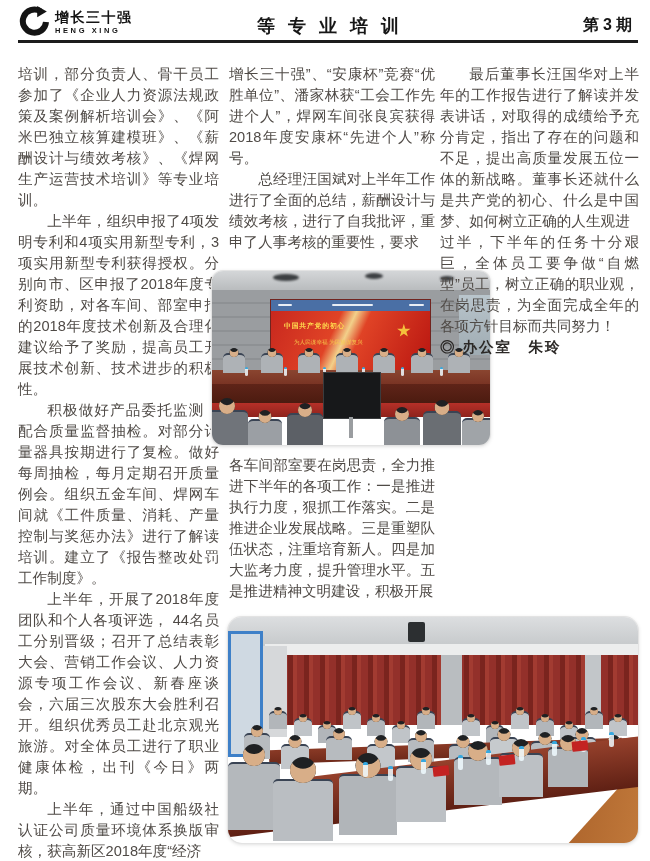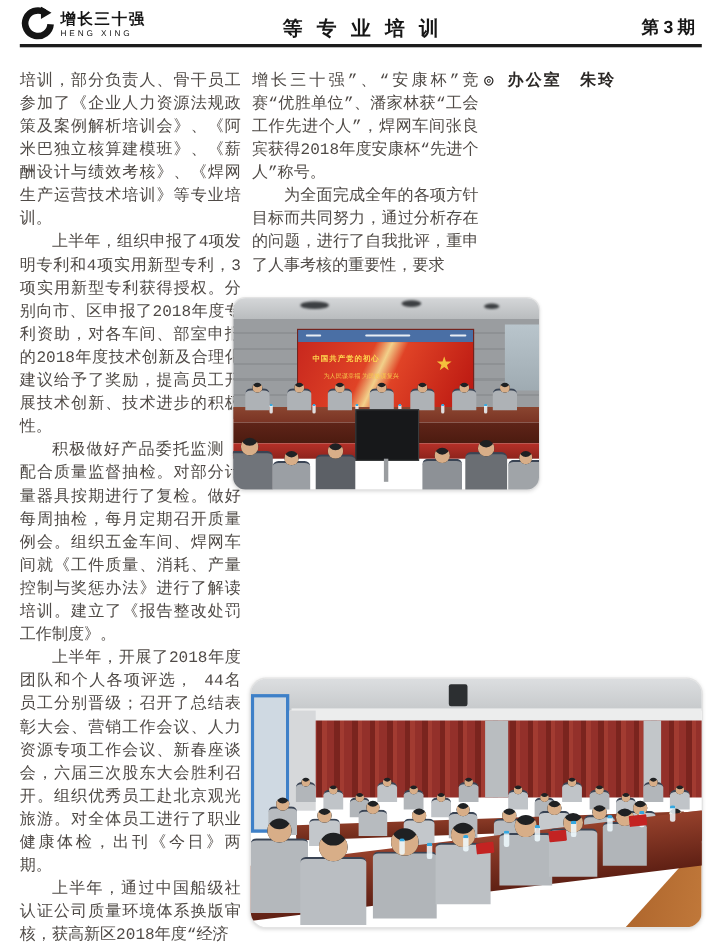--- a/index.html
+++ b/index.html
@@ -8,29 +8,29 @@
     margin:0 auto;overflow:hidden;
     font-family:"Liberation Sans", sans-serif;
     color:#4f4a46;
   }
   
   .hdr{position:absolute;left:18px;top:6px;width:620px;height:32px;}
   .logo{position:absolute;left:0;top:0;display:flex;align-items:center;gap:5px;}
   .logo svg{display:block;}
   .logo-txt{display:flex;flex-direction:column;line-height:1;}
   .logo-cn{font-size:14px;font-weight:bold;color:#141414;letter-spacing:1.5px;}
-  .logo-en{font-size:7.5px;font-weight:normal;color:#141414;letter-spacing:2.6px;margin-top:3px;}
+  .logo-en{font-size:7.5px;font-weight:bold;color:#141414;letter-spacing:2.6px;margin-top:3px;}
   .ptitle{position:absolute;left:0;right:0;top:8px;text-align:center;
     font-size:18px;font-weight:bold;color:#161616;letter-spacing:13px;text-indent:13px;}
   .issue{position:absolute;right:2px;top:9px;font-size:16px;font-weight:bold;
     color:#161616;letter-spacing:4px;}
   .hdr-rule{position:absolute;left:18px;top:40px;width:620px;height:2.5px;background:#1c1c1c;}
   
   .col{position:absolute;top:64px;font-size:14.6px;line-height:21px;}
-  .col p{margin:0;text-align:justify;font-family:Liberation Mono, monospace;}
+  .col p{margin:0;text-align:justify;}
   .indent{text-indent:2em;}
   .c1{left:18px;width:201px;}
   .c2{left:229px;width:206px;}
   .c2b{position:absolute;left:229px;top:455px;width:206px;font-size:14.6px;line-height:21px;}
   .c2b p{margin:0;text-align:justify;}
   .c3{left:440px;width:199px;}
   .seg-b{width:141px;margin-left:58px;}
   .byline{margin-top:5px;text-align:right;font-weight:bold;color:#2b2826;
     font-size:14.5px;letter-spacing:2px;padding-right:2px;}
   
@@ -107,21 +107,21 @@
   <div class="col c1">
     <p>培训，部分负责人、骨干员工参加了《企业人力资源法规政策及案例解析培训会》、《阿米巴独立核算建模班》、《薪酬设计与绩效考核》、《焊网生产运营技术培训》等专业培训。</p>
     <p class="indent">上半年，组织申报了4项发明专利和4项实用新型专利，3项实用新型专利获得授权。分别向市、区申报了2018年度专利资助，对各车间、部室申报的2018年度技术创新及合理化建议给予了奖励，提高员工开展技术创新、技术进步的积极性。</p>
     <p class="indent">积极做好产品委托监测，配合质量监督抽检。对部分计量器具按期进行了复检。做好每周抽检，每月定期召开质量例会。组织五金车间、焊网车间就《工件质量、消耗、产量控制与奖惩办法》进行了解读培训。建立了《报告整改处罚工作制度》。</p>
     <p class="indent">上半年，开展了2018年度团队和个人各项评选， 44名员工分别晋级；召开了总结表彰大会、营销工作会议、人力资源专项工作会议、新春座谈会，六届三次股东大会胜利召开。组织优秀员工赴北京观光旅游。对全体员工进行了职业健康体检，出刊《今日》两期。</p>
     <p class="indent">上半年，通过中国船级社认证公司质量环境体系换版审核，获高新区2018年度“经济</p>
   </div>
 
   <div class="col c2">
     <p>增长三十强”、“安康杯”竞赛“优胜单位”、潘家林获“工会工作先进个人”，焊网车间张良宾获得2018年度安康杯“先进个人”称号。</p>
-    <p class="indent">为全面完成全年的各项方针目标而共同努力，通过分析存在的问题，进行了自我批评，重申了人事考核的重要性，要求</p>
+    <p class="indent">总经理汪国斌对上半年工作进行了全面的总结，薪酬设计与绩效考核，进行了自我批评，重申了人事考核的重要性，要求</p>
   </div>
 
   <div class="photo ph1">
     <div class="abs p1-ceil"></div>
     <div class="abs p1-light" style="left:22%;top:2%;width:26px;height:7px;"></div>
     <div class="abs p1-light" style="left:55%;top:1%;width:18px;height:6px;"></div>
     <div class="abs p1-light" style="left:82%;top:3%;width:14px;height:5px;"></div>
     <div class="abs p1-wall"></div>
     <div class="abs p1-win"></div>
     <div class="abs p1-screen">
@@ -198,22 +198,27 @@
           <div class="bd" style="height: 33px; background: rgb(106, 110, 115); border-top: 2px solid rgb(58, 68, 84);"></div>
           <div class="hd" style="top: 0px; width: 15px; height: 15px; background: rgb(31, 33, 35); box-shadow: rgb(216, 174, 136) 0px -8.25px 0px inset;"></div>
         </div>
         <div class="person" style="left: 90%; top: 80%; width: 32px; height: 36px;">
           <div class="bd" style="height: 26px; background: rgb(160, 164, 168); border-top: 2px solid rgb(58, 68, 84);"></div>
           <div class="hd" style="top: 0px; width: 12px; height: 12px; background: rgb(31, 33, 35); box-shadow: rgb(216, 174, 136) 0px -6.6px 0px inset;"></div>
         </div>
       </div>
   </div>
 
+  <div class="c2b">
+    <p>各车间部室要在岗思责，全力推进下半年的各项工作：一是推进执行力度，狠抓工作落实。二是推进企业发展战略。三是重塑队伍状态，注重培育新人。四是加大监考力度，提升管理水平。五是推进精神文明建设，积极开展</p>
+  </div>
 
   <div class="col c3">
+    <p class="indent">最后董事长汪国华对上半年的工作报告进行了解读并发表讲话，对取得的成绩给予充分肯定，指出了存在的问题和不足，提出高质量发展五位一体的新战略。董事长还就什么是共产党的初心、什么是中国梦、如何树立正确的人生观进</p>
+    <p>过半，下半年的任务十分艰巨，全体员工要争做“自燃型”员工，树立正确的职业观，在岗思责，为全面完成全年的各项方针目标而共同努力！</p>
     <p class="byline">◎ 办公室　朱玲</p>
   </div>
 
   <div class="photo ph2">
     <div class="abs p2-ceil"></div>
     <div class="abs p2-cam"></div>
     <div class="abs p2-valance"></div>
     <div class="abs p2-curtain"></div>
     <div class="abs p2-gap1"></div>
     <div class="abs p2-gap2"></div>

